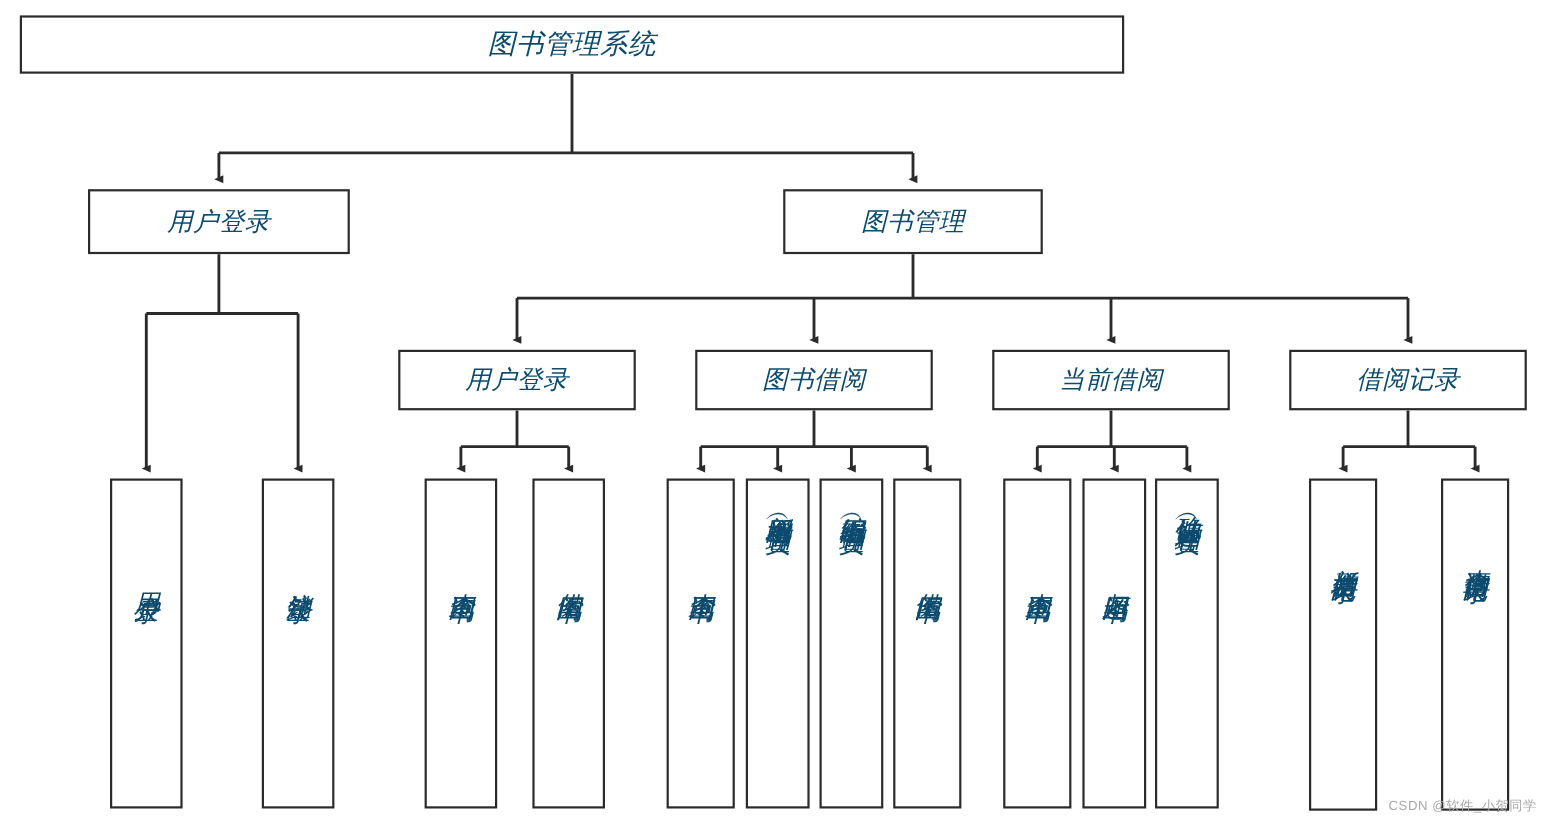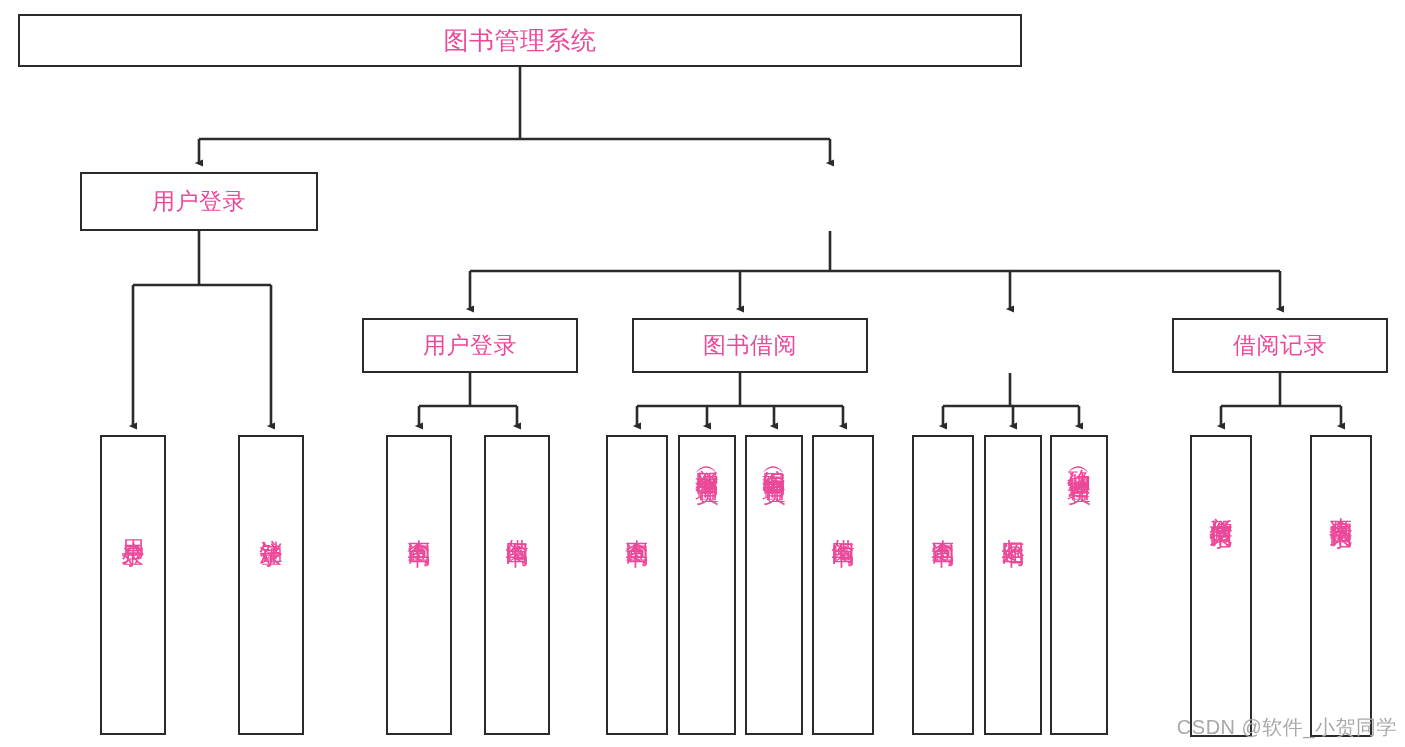--- a/index.html
+++ b/index.html
@@ -27,21 +27,22 @@
     pointer-events: none;
   }
   .node-box {
     position: absolute;
     box-sizing: border-box;
     border: 2.5px solid #2b2b2b;
     background: #ffffff;
     display: flex;
     align-items: center;
     justify-content: center;
-    color: #ec4899;
+    color: #0c4a6e;
+    font-style: italic;
   }
   .node-label-h {
     font-size: 23px;
     line-height: 1.15;
     letter-spacing: 0.5px;
     white-space: nowrap;
   }
   .node-root .node-label-h {
     font-size: 25px;
   }
@@ -64,21 +65,21 @@
   .node-leaf.leaf-mid .node-label-v {
     margin-top: 48px;
   }
   .node-leaf.leaf-long .node-label-v {
     margin-top: 0px;
   }
   #watermark {
     position: absolute;
     right: 8px;
     bottom: 6px;
-    font-size: 20px;
+    font-size: 12px;
     color: #a9a9a9;
     white-space: nowrap;
     letter-spacing: 0.5px;
   }
 </style>
 </head>
 <body>
 
 <div id="diagram-root">
 
@@ -133,26 +134,32 @@
     </g>
   </svg>
 
   <div class="node-box node-root" style="left:18px; top:14px; width:1004px; height:53px;">
     <span class="node-label-h">图书管理系统</span>
   </div>
 
   <div class="node-box" style="left:80px; top:172px; width:238px; height:59px;">
     <span class="node-label-h">用户登录</span>
   </div>
+  <div class="node-box" style="left:712px; top:172px; width:236px; height:59px;">
+    <span class="node-label-h">图书管理</span>
+  </div>
 
   <div class="node-box" style="left:362px; top:318px; width:216px; height:55px;">
     <span class="node-label-h">用户登录</span>
   </div>
-  <div class="node-box" style="left:632px; top:318px; width:236px; height:55px;">
+  <div class="node-box" style="left:632px; top:318px; width:216px; height:55px;">
     <span class="node-label-h">图书借阅</span>
+  </div>
+  <div class="node-box" style="left:902px; top:318px; width:216px; height:55px;">
+    <span class="node-label-h">当前借阅</span>
   </div>
   <div class="node-box" style="left:1172px; top:318px; width:216px; height:55px;align-items:center;">
     <span class="node-label-h">借阅记录</span>
   </div>
 
   <div class="node-box node-leaf leaf-short" style="left:100px; top:435px; width:66px; height:300px;">
     <span class="node-label-v">用户登录</span>
   </div>
   <div class="node-box node-leaf leaf-short" style="left:238px; top:435px; width:66px; height:300px;">
     <span class="node-label-v">注销登录</span>

